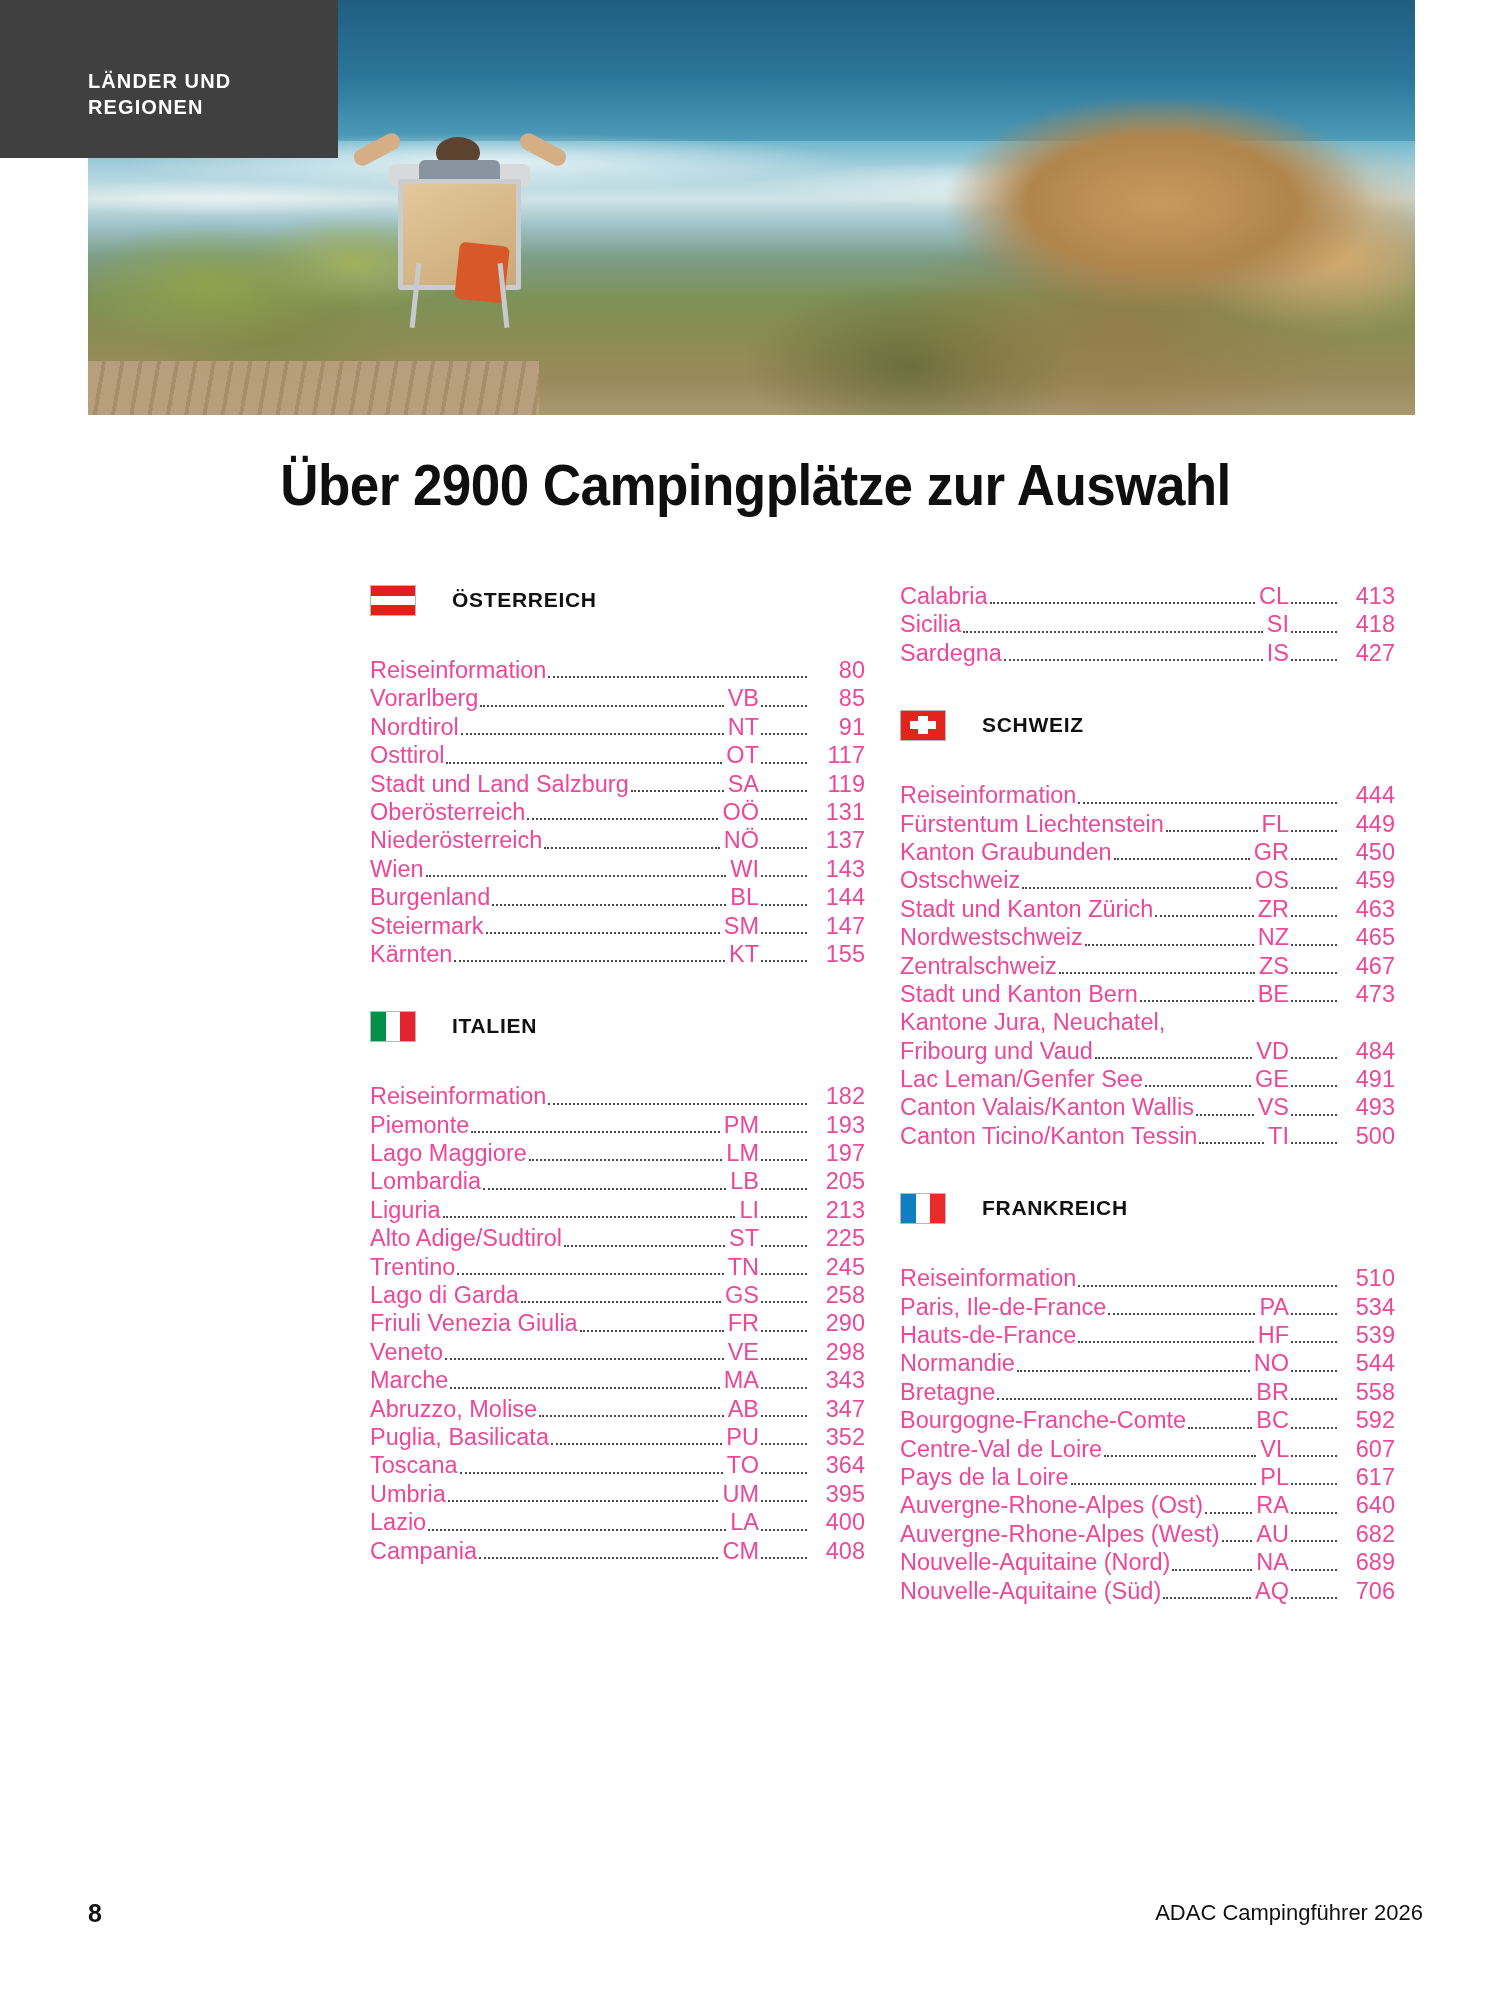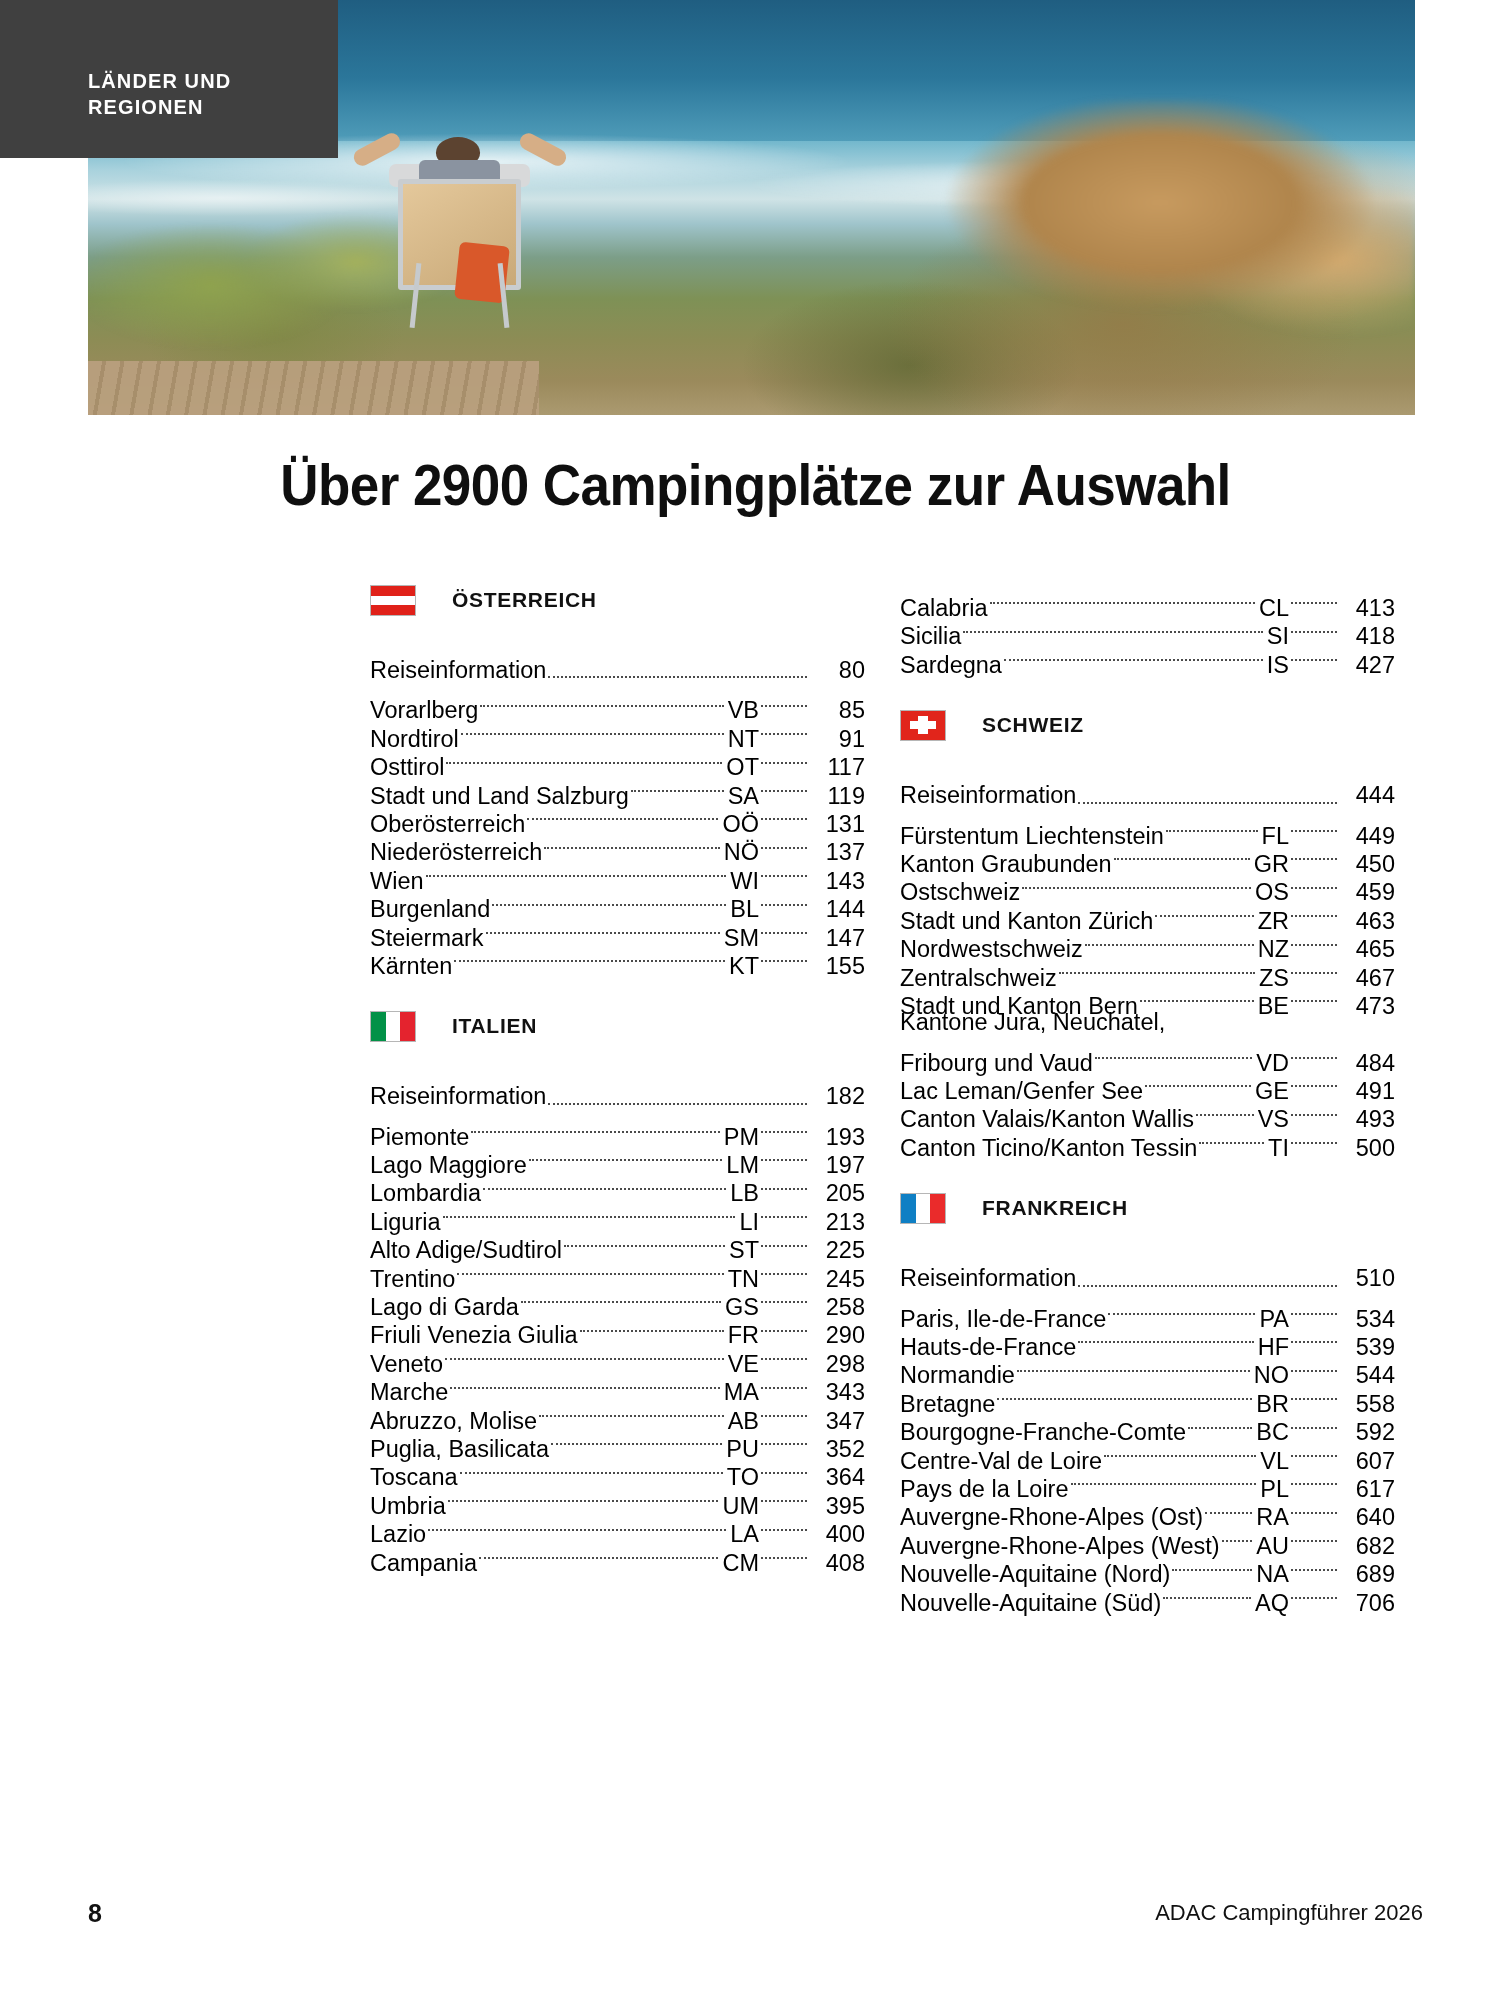--- a/index.html
+++ b/index.html
@@ -188,40 +188,39 @@
     font-weight:bold;
     letter-spacing:.7px;
     color:#111;
   }
 
   
   .entry {
     display:flex;
     align-items:baseline;
     font-size:23.5px;
-    color:#000000;
+    color:#ec4899;
     line-height:1.205;
     height:28.4px;
     white-space:nowrap;
     font-family:"Liberation Sans", sans-serif;
   }
   .entry .label { flex:0 0 auto; }
   .leader {
     flex:1 1 auto;
     min-width:6px;
     border-bottom:2px dotted #4a4a4a;
     margin:0 2px 6px 2px;
     height:1px;
     align-self:flex-end;
   }
   .code {
     flex:0 0 auto;
     text-align:right;
     padding-left:2px;
-    margin-top:12px;
   }
   .leader2 {
     flex:0 0 auto;
     width:46px;
     border-bottom:2px dotted #4a4a4a;
     margin:0 2px 6px 2px;
     height:1px;
     align-self:flex-end;
   }
   .num {

